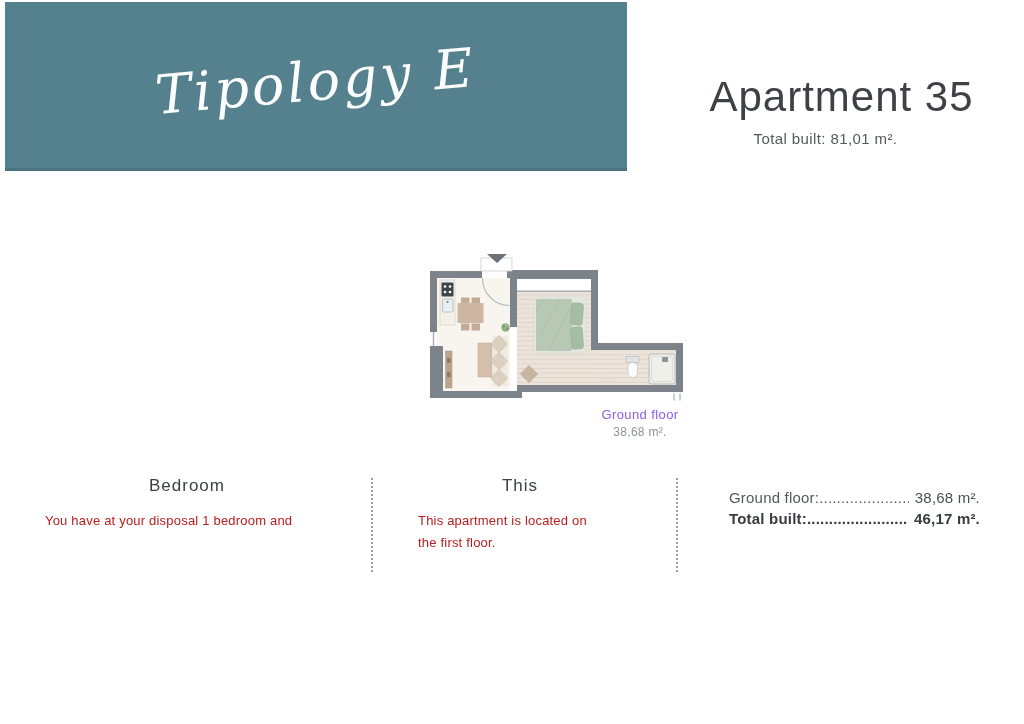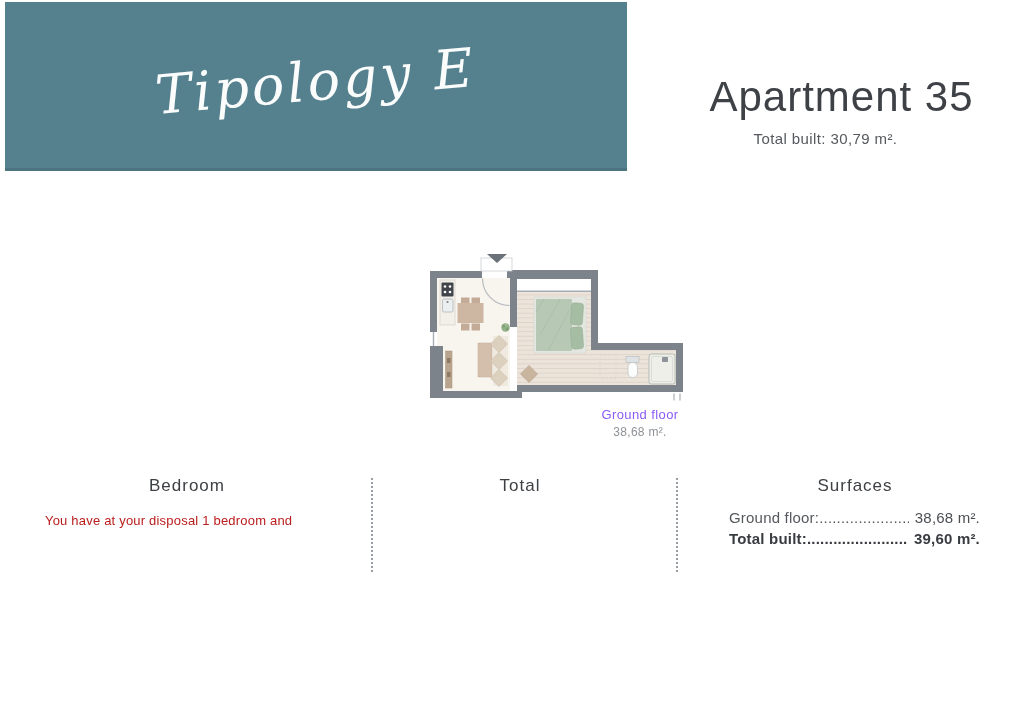--- a/index.html
+++ b/index.html
@@ -56,21 +56,21 @@
 <body>
 
 <div id="page">
 
   <div class="banner">
     <div class="banner-title">Tipology E</div>
   </div>
 
   <div class="header">
     <div class="header-title">Apartment 35</div>
-    <div class="header-subtitle">Total built: 30,79 m².</div>
+    <div class="header-subtitle">Total built: 81,01 m².</div>
   </div>
 
   <svg id="plan" width="300" height="158" viewBox="400 248 300 158" xmlns="http://www.w3.org/2000/svg">
     <defs>
       <pattern id="wood" width="6" height="4.6" patternUnits="userSpaceOnUse">
         <rect width="6" height="4.6" fill="var(--floor-wood,#ece3da)"></rect>
         <rect width="6" height="0.9" y="0" fill="var(--wood-line,#ddd3c8)"></rect>
       </pattern>
     </defs>
 
@@ -192,32 +192,35 @@
   <div class="col" id="col-bedroom">
     <div class="col-heading">Bedroom</div>
     <div class="col-body">
       <div>You have at your disposal 1 bedroom and</div>
     </div>
   </div>
 
   <div class="divider" id="divider-1"></div>
 
   <div class="col" id="col-level">
-    <div class="col-heading">Total</div>
+    <div class="col-heading">This</div>
+    <div class="col-body">
+      <div>This apartment is located on</div>
+      <div>the first floor.</div>
+    </div>
   </div>
 
   <div class="divider" id="divider-2"></div>
 
   <div class="col" id="col-surfaces">
-    <div class="col-heading">Surfaces</div>
     <div class="surface-rows">
       <div class="surface-row">
         <span class="surface-label">Ground floor:......................</span>
         <span class="surface-value">38,68 m².</span>
       </div>
       <div class="surface-row total">
         <span class="surface-label">Total built:...........................</span>
-        <span class="surface-value">39,60 m².</span>
+        <span class="surface-value">46,17 m².</span>
       </div>
     </div>
   </div>
 
 </div>
 
 </body></html>

